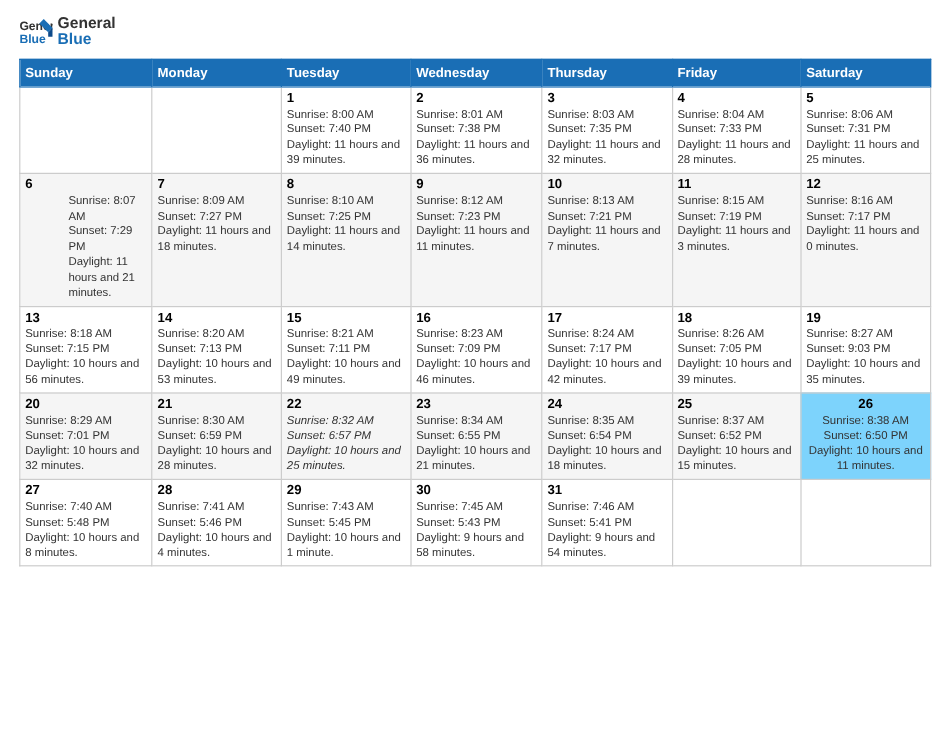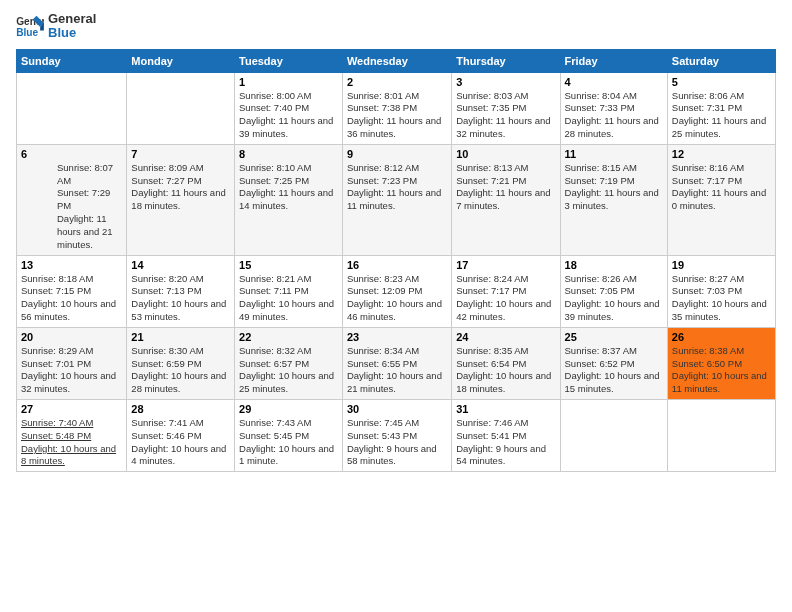--- a/index.html
+++ b/index.html
@@ -215,58 +215,58 @@
           </td>
           <td>
             <span class="day-num">15</span>
             <div class="day-info" style="white-space: pre-line;">Sunrise: 8:21 AM
 Sunset: 7:11 PM
 Daylight: 10 hours and 49 minutes.</div>
           </td>
           <td>
             <span class="day-num">16</span>
             <div class="day-info" style="white-space: pre-line;">Sunrise: 8:23 AM
-Sunset: 12:09 PM
+Sunset: 7:09 PM
 Daylight: 10 hours and 46 minutes.</div>
           </td>
           <td>
             <span class="day-num">17</span>
             <div class="day-info" style="white-space: pre-line;">Sunrise: 8:24 AM
 Sunset: 7:17 PM
 Daylight: 10 hours and 42 minutes.</div>
           </td>
           <td>
             <span class="day-num">18</span>
             <div class="day-info" style="white-space: pre-line;">Sunrise: 8:26 AM
 Sunset: 7:05 PM
 Daylight: 10 hours and 39 minutes.</div>
           </td>
           <td>
             <span class="day-num">19</span>
             <div class="day-info" style="white-space: pre-line;">Sunrise: 8:27 AM
-Sunset: 7:03 PM
+Sunset: 9:03 PM
 Daylight: 10 hours and 35 minutes.</div>
           </td>
         </tr>
         <tr>
           <td style="background: rgb(245, 245, 245);">
             <span class="day-num">20</span>
             <div class="day-info" style="white-space: pre-line;">Sunrise: 8:29 AM
 Sunset: 7:01 PM
 Daylight: 10 hours and 32 minutes.</div>
           </td>
           <td style="background: rgb(245, 245, 245);">
             <span class="day-num">21</span>
             <div class="day-info" style="white-space: pre-line;">Sunrise: 8:30 AM
 Sunset: 6:59 PM
 Daylight: 10 hours and 28 minutes.</div>
           </td>
           <td style="background: rgb(245, 245, 245);">
             <span class="day-num">22</span>
-            <div class="day-info" style="white-space: pre-line;">Sunrise: 8:32 AM
+            <div class="day-info" style="white-space: pre-line; font-style: italic;">Sunrise: 8:32 AM
 Sunset: 6:57 PM
 Daylight: 10 hours and 25 minutes.</div>
           </td>
           <td style="background: rgb(245, 245, 245); margin-top: 27px;">
             <span class="day-num">23</span>
             <div class="day-info" style="white-space: pre-line;">Sunrise: 8:34 AM
 Sunset: 6:55 PM
 Daylight: 10 hours and 21 minutes.</div>
           </td>
           <td style="background: rgb(245, 245, 245);">
@@ -274,31 +274,31 @@
             <div class="day-info" style="white-space: pre-line;">Sunrise: 8:35 AM
 Sunset: 6:54 PM
 Daylight: 10 hours and 18 minutes.</div>
           </td>
           <td style="background: rgb(245, 245, 245);">
             <span class="day-num">25</span>
             <div class="day-info" style="white-space: pre-line;">Sunrise: 8:37 AM
 Sunset: 6:52 PM
 Daylight: 10 hours and 15 minutes.</div>
           </td>
-          <td style="background: #f97316;">
+          <td style="background: #7dd3fc; text-align: center;">
             <span class="day-num">26</span>
             <div class="day-info" style="white-space: pre-line;">Sunrise: 8:38 AM
 Sunset: 6:50 PM
 Daylight: 10 hours and 11 minutes.</div>
           </td>
         </tr>
         <tr>
           <td>
             <span class="day-num">27</span>
-            <div class="day-info" style="white-space: pre-line; text-decoration: underline;">Sunrise: 7:40 AM
+            <div class="day-info" style="white-space: pre-line;">Sunrise: 7:40 AM
 Sunset: 5:48 PM
 Daylight: 10 hours and 8 minutes.</div>
           </td>
           <td>
             <span class="day-num">28</span>
             <div class="day-info" style="white-space: pre-line;">Sunrise: 7:41 AM
 Sunset: 5:46 PM
 Daylight: 10 hours and 4 minutes.</div>
           </td>
           <td>

